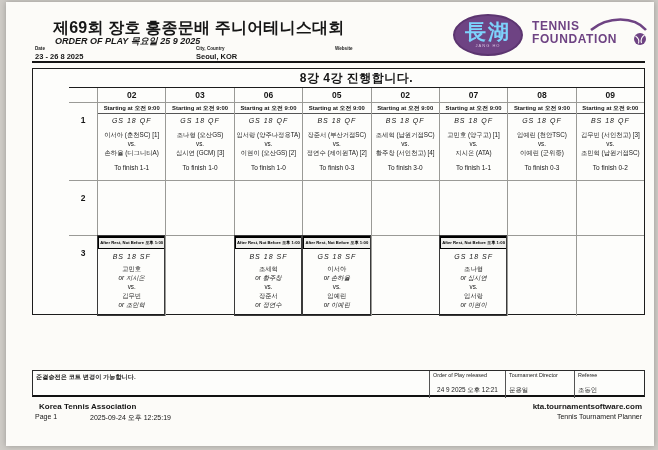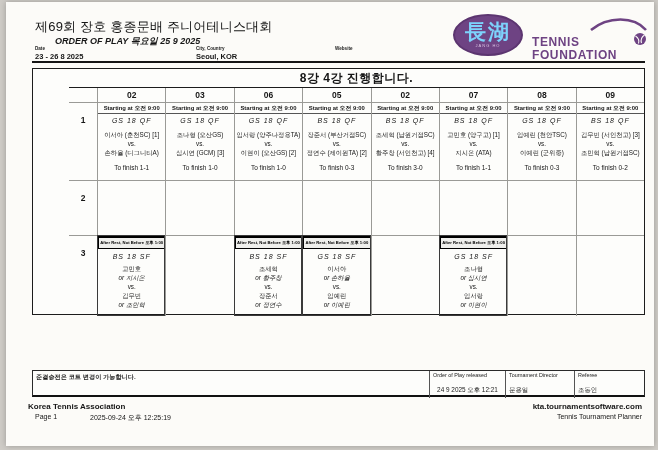--- a/index.html
+++ b/index.html
@@ -1,33 +1,33 @@
 <!DOCTYPE html>
 <html><head>
 <meta charset="utf-8">
 <style>
   * { margin:0; padding:0; box-sizing:border-box; }
   html,body { width:658px; height:450px; }
   body { background:#cfccc7; font-family:"Liberation Sans","DejaVu Sans",sans-serif; color:#161616; position:relative; overflow:hidden; }
   .page { position:absolute; left:6px; top:2px; width:648px; height:444px; background:#fcfbf8; box-shadow:0 0 6px rgba(0,0,0,.25); }
 
   
-  .title { position:absolute; left:29px; top:16px; font-size:13px; font-weight:normal; letter-spacing:.2px; }
+  .title { position:absolute; left:47px; top:16px; font-size:16px; font-weight:bold; letter-spacing:.2px; }
   .subtitle { position:absolute; left:29px; top:33px; font-size:9px; font-weight:bold; font-style:italic;margin-left:20px; }
   .field { position:absolute; top:44px; }
   .f-date { left:29px; } .f-city { left:190px; } .f-web { left:329px; }
   .flabel { font-size:4.6px; font-weight:bold; color:#222; }
   .fvalue { font-size:7.5px; font-weight:bold; margin-top:1px; }
   .hline { position:absolute; left:26px; top:59px; width:613px; height:2px; background:#151515; }
 
   
   .logo-oval { position:absolute; left:447px; top:12px; width:70px; height:42px; background:#6e4383; border-radius:50%; border:2px solid #5c3570; display:flex; flex-direction:column; align-items:center; justify-content:center; }
   .logo-oval .hanja { font-family:"Liberation Serif","DejaVu Serif",serif; color:#7dd3fc; font-weight:bold; font-size:21px; line-height:19px; letter-spacing:2px; }
   .logo-oval .hanja-sub { color:#d9c2e4; font-size:4px; letter-spacing:1px; margin-top:1px; }
-  .org { position:absolute; left:526px; top:18px; color:#6e4383; font-weight:bold; letter-spacing:.6px;margin-top:16px; }
+  .org { position:absolute; left:526px; top:18px; color:#6e4383; font-weight:bold; letter-spacing:.6px; }
   .org .l1 { font-size:12px; line-height:13px; }
   .org .l2 { font-size:12px; line-height:13px; }
   .swoosh { position:absolute; left:584px; top:12px; }
 
   
   .oop { position:absolute; left:26px; top:66px; width:613px; height:247px; display:grid;
          grid-template-columns:28px repeat(8,1fr); grid-template-rows:19px 14px 78px 55px 81px;
          border:1.5px solid #1c1c1c; background:#fdfdfb;padding-left:36px; }
   .banner { grid-column:1 / -1; border-bottom:1.5px solid #1c1c1c; display:flex; align-items:center; justify-content:center; font-size:12px; font-weight:bold; letter-spacing:.5px; }
   .c { border-left:1px solid #9a9a96; border-top:1px solid #9a9a96; position:relative; }
@@ -49,21 +49,21 @@
   .ftab { position:absolute; left:26px; top:368px; width:613px; height:27px; display:grid;
           grid-template-columns:396px 76px 69px 1fr; grid-template-rows:12px 15px;
           border:1px solid #2a2a2a; border-bottom:2.5px solid #111; background:#fdfdfb; }
   .fc { border-left:1px solid #555; padding:1px 3px; font-size:5.4px; color:#1b1b1b; overflow:hidden; }
   .fnote { grid-row:1 / span 2; border-left:none; font-size:6.2px; font-weight:bold; padding-top:2px; }
   .flab { font-size:5.4px; }
   .fval { border-top:none; font-size:6.4px; display:flex; align-items:center; }
   .fval.center { justify-content:center; }
 
   
-  .pf-org { position:absolute; left:22px; top:400px; font-size:8px; font-weight:bold; }
+  .pf-org { position:absolute; left:33px; top:400px; font-size:8px; font-weight:bold; }
   .pf-page { position:absolute; left:29px; top:411px; font-size:7px; }
   .pf-printed { position:absolute; left:84px; top:411px; font-size:7px; }
   .pf-site { position:absolute; right:12px; top:400px; font-size:8px; font-weight:bold; text-align:right; }
   .pf-app { position:absolute; right:12px; top:411px; font-size:7px; text-align:right; }
 </style>
 </head>
 <body>
 
 <div class="page">
 

